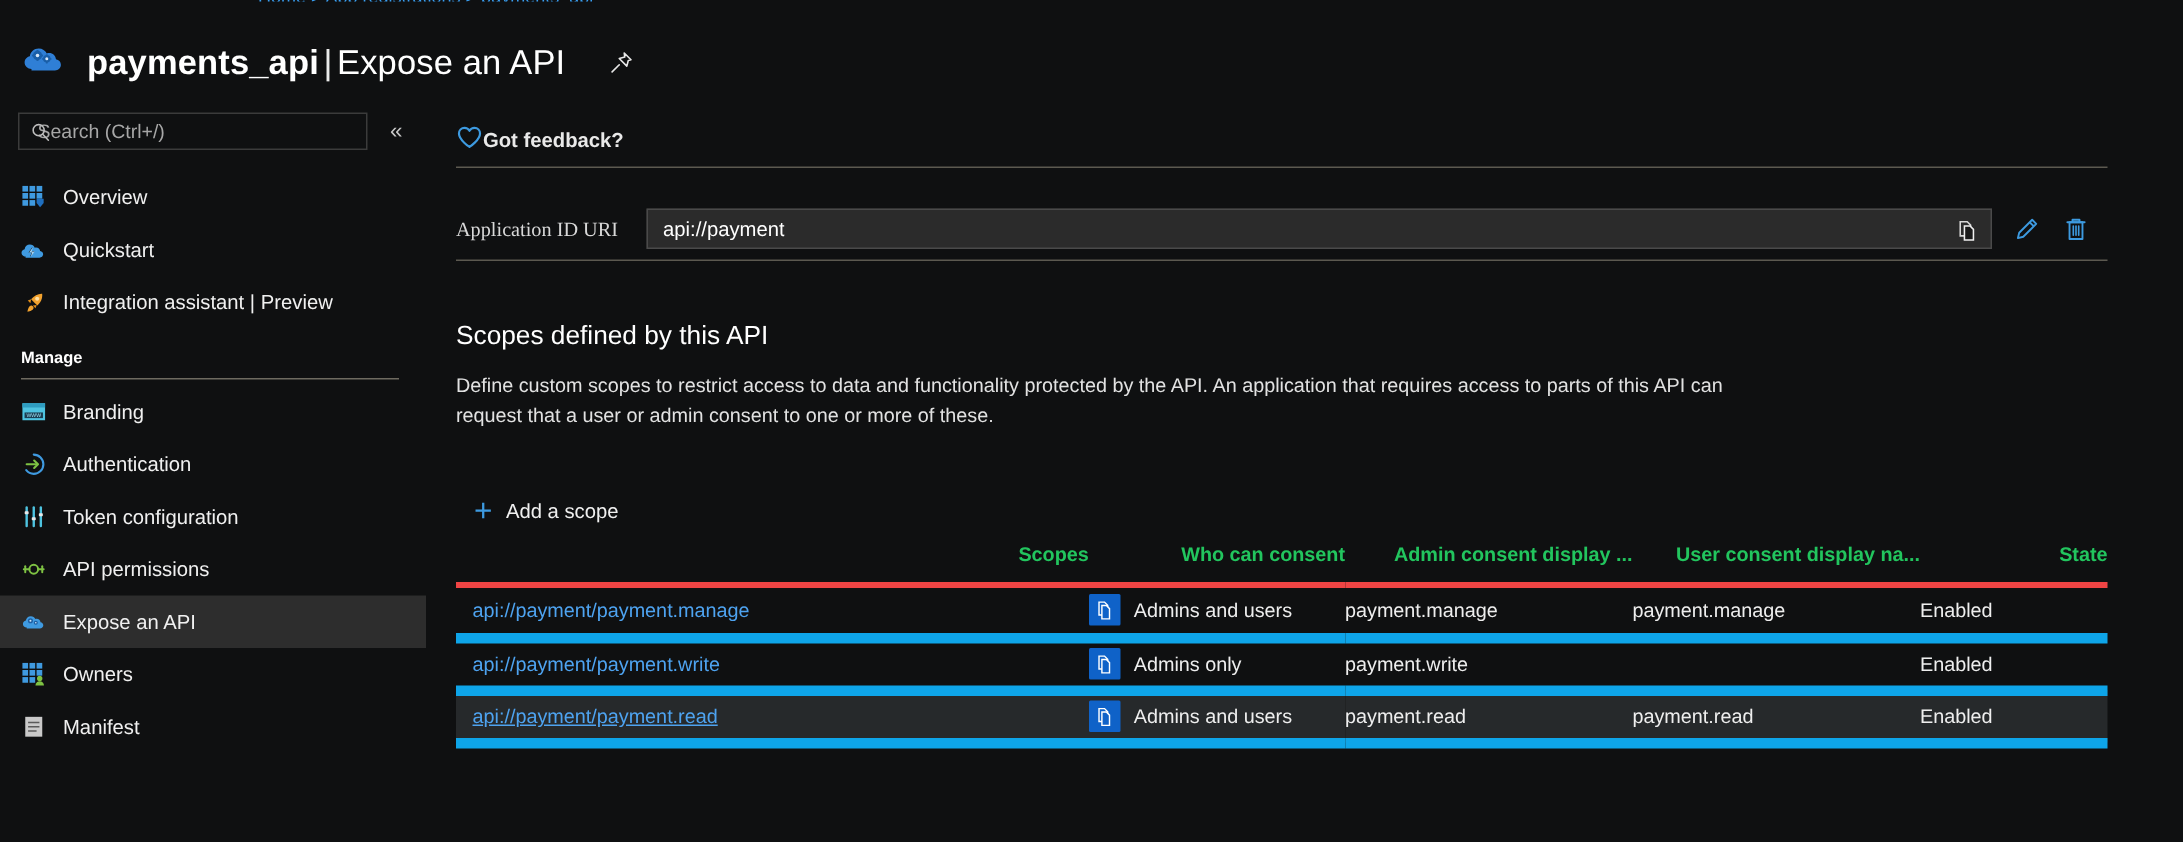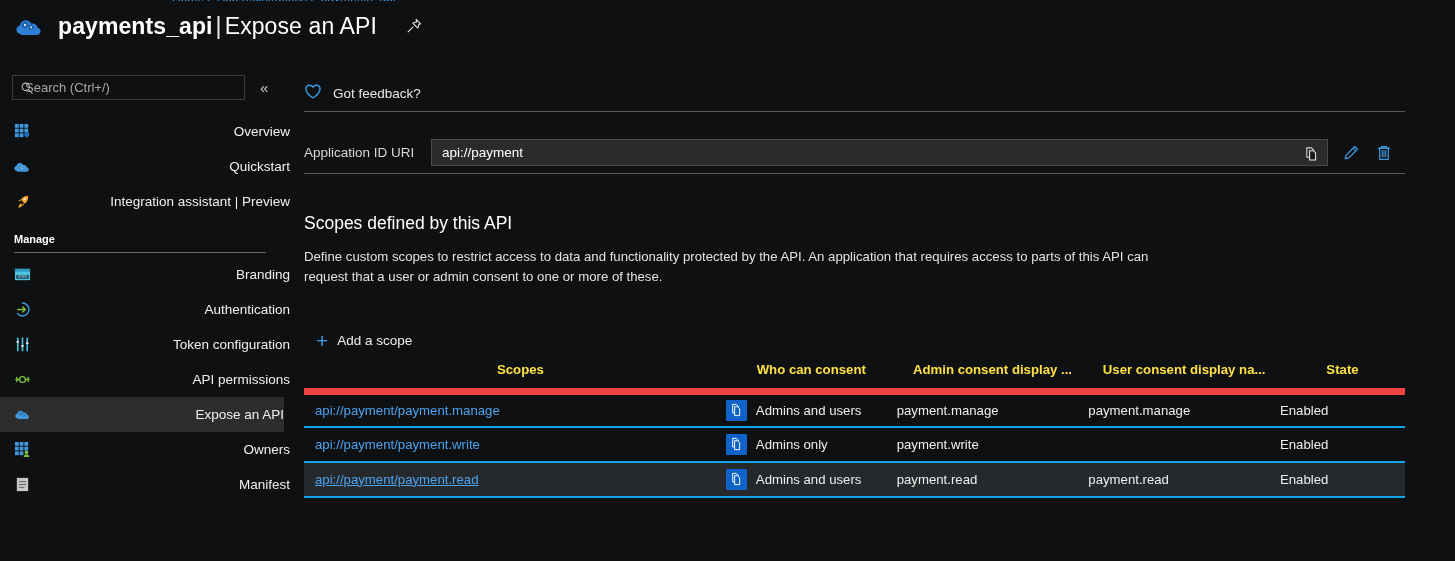--- a/index.html
+++ b/index.html
@@ -31,21 +31,21 @@
   }
 
   
   .titlebar {
     position: absolute;
     top: 13px;
     left: 0;
     right: 0;
     height: 42px;
     display: flex;
-    align-items: flex-start;
+    align-items: flex-end;
     padding-left: 14px;
   }
   .app-icon {
     width: 30px;
     height: 30px;
     position: relative;
     flex: 0 0 auto;
     margin-right: 14px;
   }
   .page-title {
@@ -123,21 +123,20 @@
 
   .nav-list { margin-top: 10px; }
 
   .nav-item {
     display: flex;
     align-items: center;
     height: 35px;
     padding-left: 12px;
     cursor: pointer;
     position: relative;
-    justify-content: space-between;
   }
   .nav-item.selected { background: #2d2d2d; width: 284px; }
   .nav-ico {
     width: 20px;
     height: 20px;
     margin-right: 10px;
     flex: 0 0 auto;
     display: flex;
     align-items: center;
     justify-content: center;
@@ -171,23 +170,23 @@
 
   .feedback-row {
     display: flex;
     align-items: center;
     height: 26px;
     margin-top: 10px;
     cursor: pointer;
     width: 135px;
   }
   .feedback-label {
-    margin-left: 11px;
     font-size: 13.5px;
     color: #e9e9e9;
+    font-weight: bold;
   }
   .top-rule {
     position: absolute;
     top: 41px;
     left: 0;
     width: 1101px;
     height: 1px;
     background: #5c5950;
   }
 
@@ -196,20 +195,21 @@
     position: absolute;
     top: 69px;
     left: 0;
     display: flex;
     align-items: center;
   }
   .uri-label {
     font-size: 13.5px;
     color: #d8d8d8;
     width: 127px;
+    font-family: Liberation Serif, serif;
   }
   .uri-field {
     position: relative;
     width: 897px;
     height: 27px;
     background: #2b2b2b;
     border: 1px solid #4a4a4a;
     display: flex;
     align-items: center;
     padding: 0 34px 0 10px;
@@ -289,32 +289,32 @@
   
   .scopes-table {
     position: absolute;
     top: 292px;
     left: 0;
     width: 1101px;
     border-collapse: collapse;
     font-size: 13.2px;
   }
   .scopes-table th {
-    text-align: center;
+    text-align: right;
     font-weight: 600;
-    color: #fde047;
+    color: #22c55e;
     padding: 0 0 11px 0;
-    border-bottom: 7px solid #ef4444;
+    border-bottom: 4px solid #ef4444;
     white-space: nowrap;
     font-size: 13.2px;
   }
   .scopes-table td {
     padding: 0;
     height: 35px;
-    border-bottom: 2px solid #0ea5e9;
+    border-bottom: 7px solid #0ea5e9;
     color: #eeeeee;
     vertical-align: middle;
     white-space: nowrap;
   }
   .scopes-table tr.hovered td { background: #26292b; }
   .col-scope   { width: 405px; padding-left: 11px !important; }
   .col-consent { width: 164px; }
   .col-admin   { width: 184px; }
   .col-user    { width: 184px; }
   .col-state   { width: 120px; }

